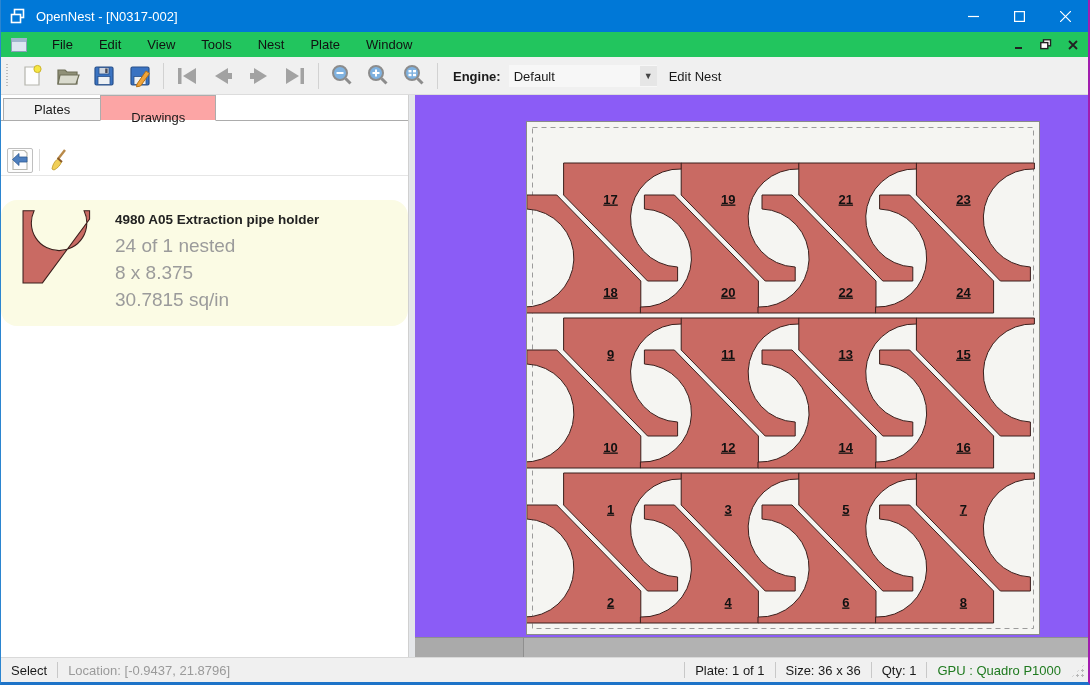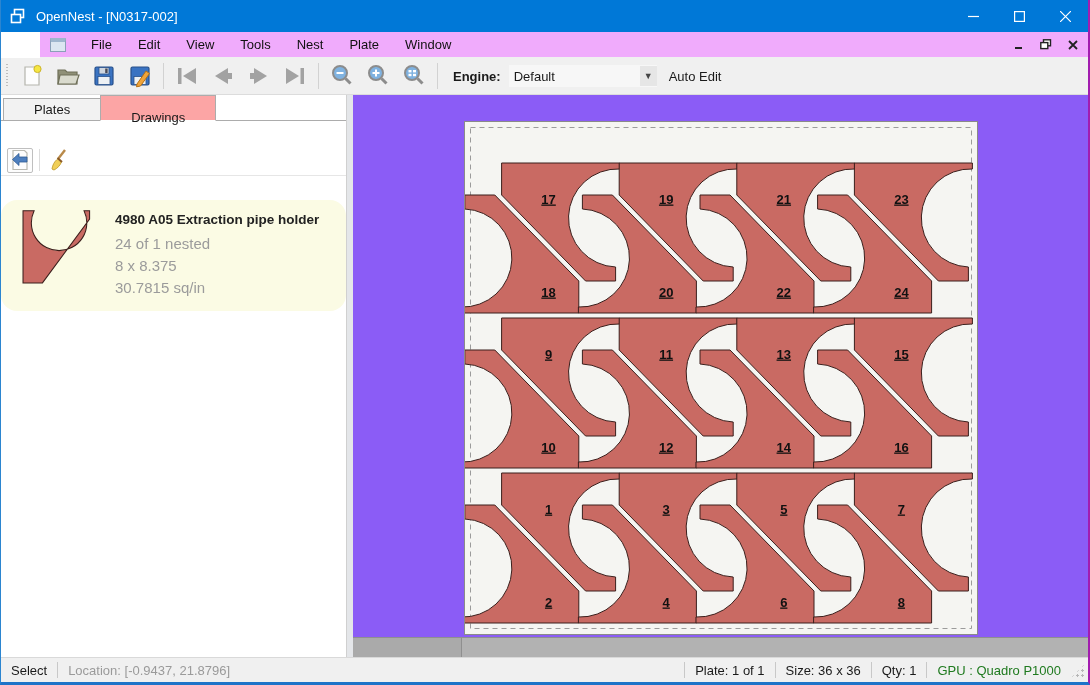--- a/index.html
+++ b/index.html
@@ -12,21 +12,21 @@
 
   
   .titlebar { height:32px; background:#0078D7; display:flex; align-items:center; flex:0 0 auto; }
   .titlebar .appicon { width:18px; height:16px; margin:0 8px 0 9px; }
   .titlebar .title { color:#fff; font-size:13px; }
   .titlebar .spacer { flex:1; }
   .cap-btn { width:46px; height:32px; display:flex; align-items:center; justify-content:center; }
   .cap-btn svg { display:block; }
 
   
-  .menubar { height:26px; background:#f0abfc; display:flex; align-items:center; flex:0 0 auto; border-bottom:1px solid #f0f0f0;margin-left:39px; }
+  .menubar { height:26px; background:#22c55e; display:flex; align-items:center; flex:0 0 auto; border-bottom:1px solid #f0f0f0; }
   .menubar .mdi-icon { width:16px; height:14px; margin:0 12px 0 10px; background:#dce6f1; border:1px solid #8aa0b8; border-top:4px solid #9fb6ce; }
   .menu-item { padding:4px 13px; color:#111; cursor:default; }
   .menubar .spacer { flex:1; }
   .mdi-btn { width:24px; height:20px; display:flex; align-items:center; justify-content:center; margin-right:3px; }
 
   
   .toolbar { height:37px; background:#f0f0f0; display:flex; align-items:center; flex:0 0 auto;
              border-bottom:1px solid #dcdcdc; }
   .grip { width:5px; height:24px; margin:0 4px 0 4px;
           background-image:repeating-linear-gradient(to bottom,#bdbdbd 0 1px,transparent 1px 3px);
@@ -35,37 +35,37 @@
   .tb-sep { width:1px; height:26px; background:#d2d2d2; margin:0 5px; }
   .engine-label { font-weight:bold; margin:0 8px 0 10px; }
   .combo { width:148px; height:22px; display:flex; align-items:center; background:#f7f7f7; }
   .combo .val { flex:1; padding-left:5px; }
   .combo .arrow { width:17px; height:20px; background:#e6e6e6; display:flex; align-items:center; justify-content:center; font-size:9px; color:#444; }
   .autonest { margin-left:12px; }
 
   
   .main { flex:1; display:flex; min-height:0; }
 
-  .left-panel { width:345px; background:#fff; display:flex; flex-direction:column; flex:0 0 auto;gap:24px; }
+  .left-panel { width:407px; background:#fff; display:flex; flex-direction:column; flex:0 0 auto;gap:24px; }
   .splitter { width:7px; background:#e4e6e9; border-left:1px solid #d0d0d0; flex:0 0 auto; }
 
   .tabs { height:26px; display:flex; align-items:flex-end; background:#fff; border-bottom:1px solid #acacac; padding-left:2px; }
   .tab { height:22px; padding:3px 30px 0; border:1px solid #acacac; border-bottom:none; background:#f2f2f2; margin-right:-1px; font-size:13px; }
   .tab.active { height:26px; background:#fca5a5; position:relative; z-index:2; padding-top:14px; }
   .tab.active { border-bottom:1px solid #fff; margin-bottom:-1px; }
 
   .panel-toolbar { height:31px; display:flex; align-items:center; padding-left:6px; border-bottom:1px solid #e6e6e6; }
   .pt-btn { width:26px; height:25px; display:flex; align-items:center; justify-content:center; }
   .pt-btn.bordered { border:1px solid #bfbfbf; border-radius:2px; background:#fdfdfd; }
   .pt-sep { width:1px; height:22px; background:#dcdcdc; margin:0 6px; }
 
   .drawing-item { background:#fbfbe4; display:flex; padding:8px 6px 10px 12px;border-radius:16px; }
   .thumb { width:88px; height:86px; flex:0 0 auto; margin-right:14px; }
   .di-text .di-title { font-weight:bold; font-size:13.5px; color:#222; margin:4px 0 8px; }
-  .di-text .di-line { color:#9b9b9b; font-size:15px; margin-bottom:5px; }
+  .di-text .di-line { color:#9b9b9b; font-size:19px; margin-bottom:5px; }
 
   .panel-rest { flex:1; background:#fff; }
 
   
   .canvas { flex:1; background:#8b5cf6; position:relative; overflow:hidden; }
   .plate { position:absolute; left:111px; top:26px; width:514px; height:514px;
            background:#f5f5f2; border:1px solid #8a8a8a; overflow:hidden; }
   .plate svg { display:block; }
   .canvas-strip { position:absolute; left:0; right:0; top:542px; height:23px;
                   background:#b2b2b2; border-top:1px solid #8f8f8f; }
@@ -230,21 +230,21 @@
       </svg>
     </div>
 
     <div class="tb-sep"></div>
 
     <span class="engine-label">Engine:</span>
     <div class="combo">
       <span class="val">Default</span>
       <span class="arrow">▼</span>
     </div>
-    <span class="autonest">Auto Edit</span>
+    <span class="autonest">Edit Nest</span>
   </div>
 
   <div class="main">
 
     <div class="left-panel">
       <div class="tabs">
         <div class="tab">Plates</div>
         <div class="tab active">Drawings</div>
       </div>
 

